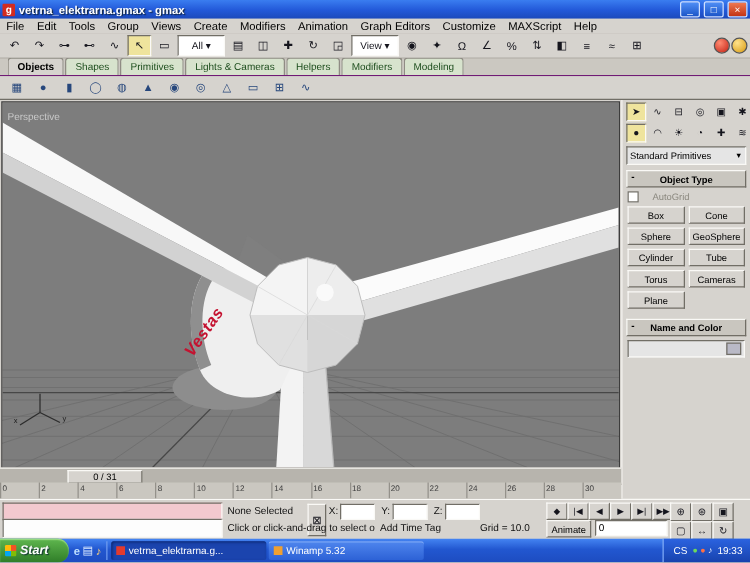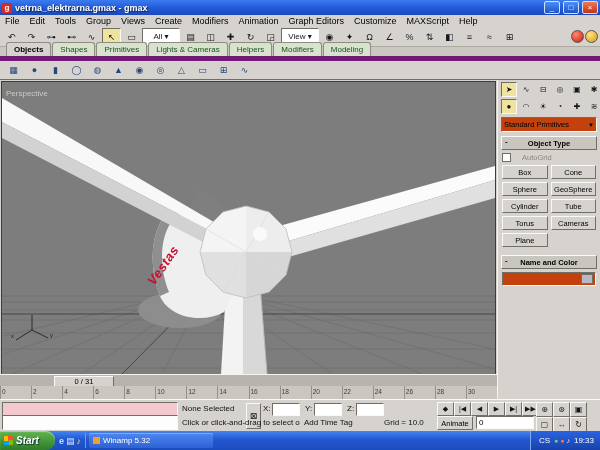--- a/index.html
+++ b/index.html
@@ -1,20 +1,20 @@
 <!DOCTYPE html>
 <html><head>
 <meta charset="utf-8">
 <style>
   html,body{margin:0;padding:0}
   #stage{position:relative;width:600px;height:450px;overflow:hidden;background:#d6d3ce;
          font-family:"Liberation Sans","DejaVu Sans",sans-serif;color:#000;}
   .abs{position:absolute}
   .raised{background:#d6d3ce;border:1px solid;border-color:#faf9f6 #716e66 #716e66 #faf9f6}
-  .sunken{background:#c2410c;border:1px solid;border-color:#716e66 #faf9f6 #faf9f6 #716e66}
+  .sunken{background:#e5e5e5;border:1px solid;border-color:#716e66 #faf9f6 #faf9f6 #716e66}
   
   #titlebar{left:0;top:0;width:600px;height:15px;display:flex;align-items:center;gap:3px;padding:0 2px;box-sizing:border-box;
             background:linear-gradient(180deg,#3a7df0 0%,#2258d8 55%,#1b49bb 100%)}
   #titlebar .appico{width:10px;height:10px;background:#d32b20;color:#fff;font-size:8px;font-weight:bold;
             display:flex;align-items:center;justify-content:center;border-radius:1px;flex:none}
   #titlebar .title{flex:1;color:#fff;font-size:9px;font-weight:bold;white-space:nowrap;overflow:hidden;text-shadow:1px 1px 1px #123}
   .tbtn{width:14px;height:11px;border-radius:2px;font-size:8px;line-height:9px;color:#fff;display:flex;align-items:center;justify-content:center;
         border:1px solid #cfe0ff;background:linear-gradient(#4f8ef5,#1c55c8);flex:none}
   .tbtn.close{background:linear-gradient(#f07a52,#c23315)}
   
@@ -25,21 +25,21 @@
             background:#d6d3ce;border-bottom:1px solid #aeaba3}
   .icon{display:flex;align-items:center;justify-content:center;width:17px;height:15px;font-size:9px;color:#15151d;flex:none;
         border:1px solid transparent}
   .icon.pressed{background:#efe49d;border-color:#716e66 #faf9f6 #faf9f6 #716e66}
   .icon.dropdown{width:auto;min-width:30px;background:#fff;border-color:#716e66 #faf9f6 #faf9f6 #716e66;font-size:8px;padding:0 3px}
   .ballico{width:11px;height:11px;border-radius:50%;flex:none;border:1px solid #555}
   #ball-red{background:radial-gradient(circle at 35% 30%,#ff8a70,#c31f12);margin-left:auto}
   #ball-yellow{background:radial-gradient(circle at 35% 30%,#ffe28a,#d89b12)}
   
   #tabrow{left:0;top:47px;width:600px;height:14px;display:flex;align-items:flex-end;gap:1px;padding:0 0 0 6px;box-sizing:border-box;
-          background:#cbc8c1;border-bottom:5px solid #701a75}
+          background:#cbc8c1;border-bottom:1px solid #701a75}
   .tab{height:13px;padding:0 7px;font-size:8px;display:flex;align-items:center;white-space:nowrap;
        border:1px solid #8f8c84;border-bottom:none;border-radius:3px 3px 0 0;background:#d7e3cd;color:#1d4d1d}
   .tab.active{background:#d6d3ce;color:#000;font-weight:bold}
   #toolbar2{left:0;top:61px;width:600px;height:19px;display:flex;align-items:center;gap:2px;padding:0 4px;box-sizing:border-box;
             background:#d6d3ce;border-bottom:1px solid #716e66}
   #toolbar2 .icon{color:#27477c}
   
   #viewport{left:2px;top:82px;width:493px;height:292px;background:#7d7d7d;outline:1px solid #3c3c3c}
   #vplabel{left:4px;top:7px;font-size:8px;color:#c9c9c9;z-index:3}
   
@@ -371,20 +371,24 @@
       <span class="label">Start</span>
     </div>
     <div id="quicklaunch">
 
     <span class="ql-ico" style="color: rgb(191, 224, 255);">e</span>
         <span class="ql-ico" style="color: rgb(216, 232, 255);">▤</span>
         <span class="ql-ico" style="color: rgb(255, 210, 122);">♪</span>
       </div>
     <div id="tasks">
 
+        <span class="taskbtn active">
+          <span class="task-ico" style="color: rgb(226, 58, 46);"></span>
+          <span class="tlabel">vetrna_elektrarna.g...</span>
+        </span>
 
         <span class="taskbtn">
           <span class="task-ico" style="color: rgb(240, 160, 48);"></span>
           <span class="tlabel">Winamp 5.32</span>
         </span>
       </div>
     <div id="tray">
       <span class="lang">CS</span>
       <span style="display:flex;gap:2px;align-items:center">
 

